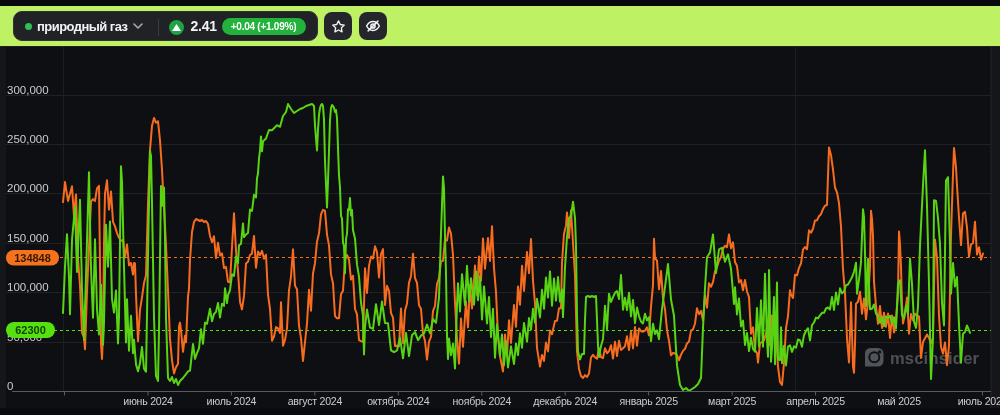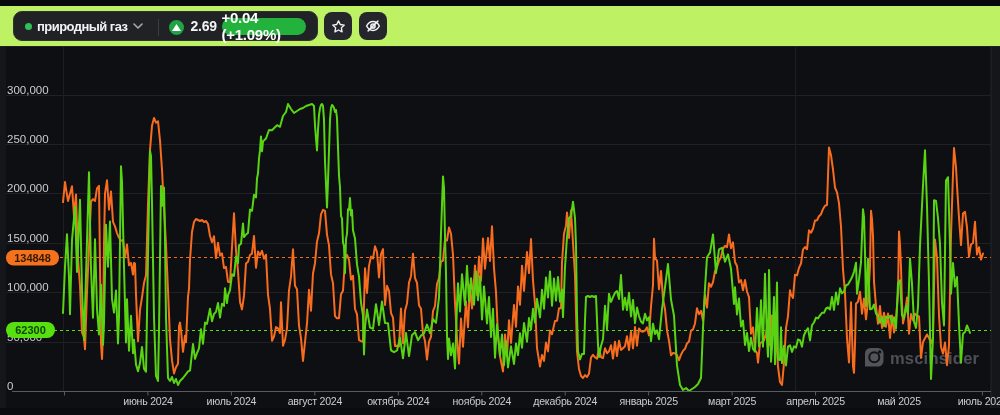--- a/index.html
+++ b/index.html
@@ -11,21 +11,21 @@
   border:1px solid #2e3136; border-radius:9px; }
 .pill > * { position:absolute; }
 .dot { left:10.5px; top:11px; width:7px; height:7px; border-radius:50%; background:#2fc157; }
 .name { left:23px; top:6.5px; color:#f2f3f5; font-size:13px; font-weight:bold; letter-spacing:-0.55px; }
 .chev { left:119px; top:11px; }
 .sep { left:143.5px; top:7px; width:1px; height:17px; background:#3a3d43; }
 .upcircle { left:154.5px; top:7.5px; width:15px; height:15px; border-radius:50%; background:#1fa344;
   display:flex; align-items:center; justify-content:center; }
 .price { left:176.5px; top:6px; color:#f2f3f5; font-size:14px; font-weight:bold; letter-spacing:-0.2px; }
 .badge { left:207.5px; top:5.5px; width:84px; height:17px; border-radius:9px; background:#23b33c; color:#fff;
-  font-size:15px; font-weight:bold; letter-spacing:-0.25px; display:flex; align-items:center; justify-content:center; }
+  font-size:10px; font-weight:bold; letter-spacing:-0.25px; display:flex; align-items:center; justify-content:center; }
 .sqbtn { position:absolute; top:12px; width:28px; height:28px; background:#24262b;
   border-radius:8px; display:flex; align-items:center; justify-content:center; }
 </style></head>
 <body>
 <div class="page">
 <svg width="1000" height="415" viewBox="0 0 1000 415" style="position:absolute;left:0;top:0">
 <rect x="0" y="46" width="1000" height="369" fill="#15161a"></rect>
 <rect x="6" y="46" width="985" height="362" fill="#0e0f13"></rect>
 <rect x="0" y="408" width="1000" height="7" fill="#0a0b0e"></rect>
 <line x1="6" y1="95.5" x2="991" y2="95.5" stroke="#1f2125" stroke-width="1"></line>
@@ -93,21 +93,21 @@
     <div class="name">природный газ</div>
     <svg class="chev" width="10" height="6" viewBox="0 0 10 6">
           <path d="M1 1 L5 5 L9 1" stroke="#a8abb0" stroke-width="1.6" fill="none" stroke-linecap="round" stroke-linejoin="round"></path>
         </svg>
     <div class="sep"></div>
     <div class="upcircle">
           <svg width="9" height="7" viewBox="0 0 9 7">
             <path d="M4.5 0 L9 7 L0 7 Z" fill="#fff"></path>
           </svg>
         </div>
-    <div class="price">2.69</div>
+    <div class="price">2.41</div>
     <div class="badge">+0.04 (+1.09%)</div>
   </div>
   <div class="sqbtn" style="left:324px">
     <svg width="15" height="15" viewBox="0 0 24 24" fill="none" stroke="#f2f3f5" stroke-width="2.2" stroke-linejoin="round" stroke-linecap="round">
           <path d="M12 3 L14.8 8.8 L21.2 9.7 L16.6 14.2 L17.7 20.6 L12 17.6 L6.3 20.6 L7.4 14.2 L2.8 9.7 L9.2 8.8 Z"></path>
         </svg>
   </div>
   <div class="sqbtn" style="left:359px">
     <svg width="18" height="18" viewBox="0 0 24 24" fill="none" stroke="#f2f3f5" stroke-width="2" stroke-linecap="round" stroke-linejoin="round">
           <path d="M3.5 12 C5.6 8 8.6 6 12 6 C15.4 6 18.4 8 20.5 12 C18.4 16 15.4 18 12 18 C8.6 18 5.6 16 3.5 12 Z"></path>

